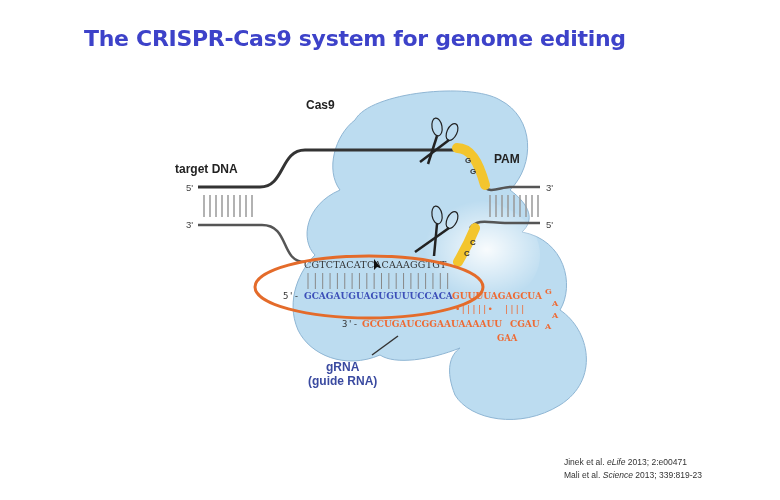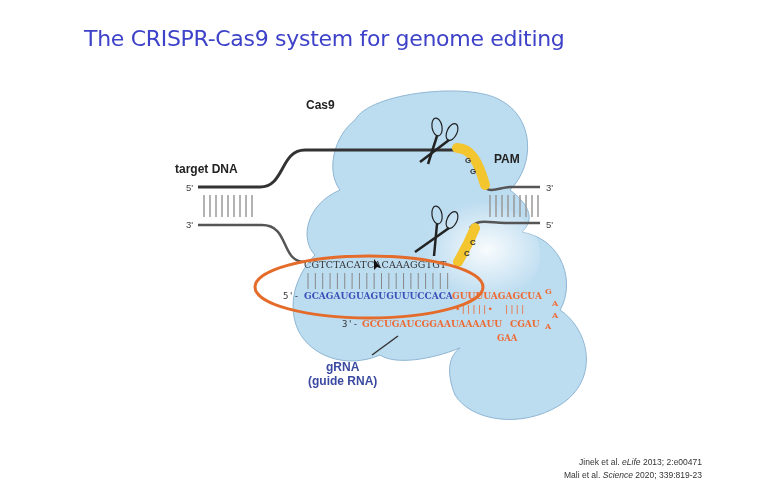--- a/index.html
+++ b/index.html
@@ -1,19 +1,19 @@
 <!DOCTYPE html>
 <html><head>
 <meta charset="utf-8">
 <style>
   html, body { margin:0; padding:0; background:#ffffff; }
   body { width:780px; height:500px; position:relative; overflow:hidden; font-family:"Liberation Sans", sans-serif; }
-  .title { position:absolute; left:84px; top:26px; font-family:"DejaVu Sans", sans-serif; font-weight:normal; font-size:22px; color:#3d42c9; letter-spacing:-0.3px; white-space:nowrap; }
+  .title { position:absolute; left:84px; top:26px; font-family:"DejaVu Sans", sans-serif; font-weight:bold; font-size:22px; color:#3d42c9; letter-spacing:-0.3px; white-space:nowrap; }
   svg.diagram { position:absolute; left:0; top:0; }
-  .refs { position:absolute; right:78px; top:456px; text-align:right; font-size:8.5px; line-height:13px; color:#333; }
+  .refs { position:absolute; right:78px; top:456px; text-align:left; font-size:8.5px; line-height:13px; color:#333; }
   .refs .it { font-style:italic; }
 </style>
 </head>
 <body>
 
 <div class="title">The CRISPR-Cas9 system for genome editing</div>
 
 <svg class="diagram" width="780" height="500" viewBox="0 0 780 500">
   <defs>
     <radialGradient id="glow" cx="0.62" cy="0.45" r="0.45">
@@ -132,14 +132,14 @@
 
   <line x1="398" y1="336" x2="372" y2="355" stroke="#333" stroke-width="1.5"></line>
   <text x="326" y="371" font-size="12" font-weight="bold" fill="#3a4aa0" font-family="Liberation Sans, sans-serif">gRNA</text>
   <text x="308" y="385" font-size="12" font-weight="bold" fill="#3a4aa0" font-family="Liberation Sans, sans-serif">(guide RNA)</text>
 
   <path d="M374,259 L374,270 L377,267 L381,268 Z" fill="#111"></path>
 </svg>
 
 <div class="refs">
   <div><span>Jinek et al.</span> <span class="it">eLife</span> <span>2013; 2:e00471</span></div>
-  <div><span>Mali et al.</span> <span class="it">Science</span> <span>2020; 339:819-23</span></div>
+  <div><span>Mali et al.</span> <span class="it">Science</span> <span>2013; 339:819-23</span></div>
 </div>
 
 </body></html>

